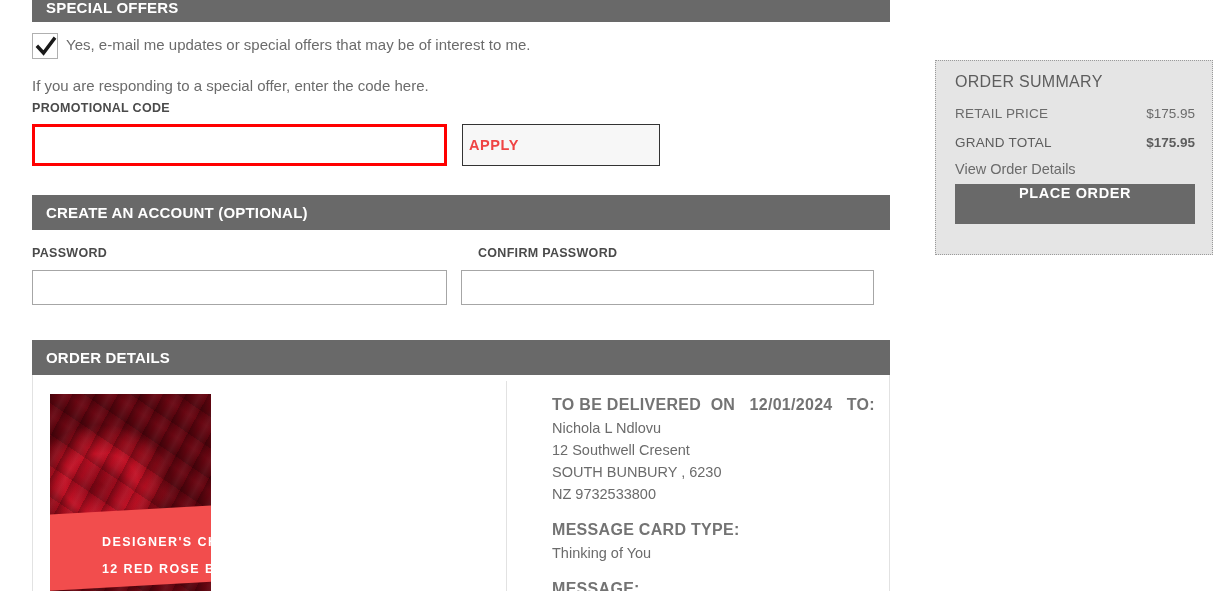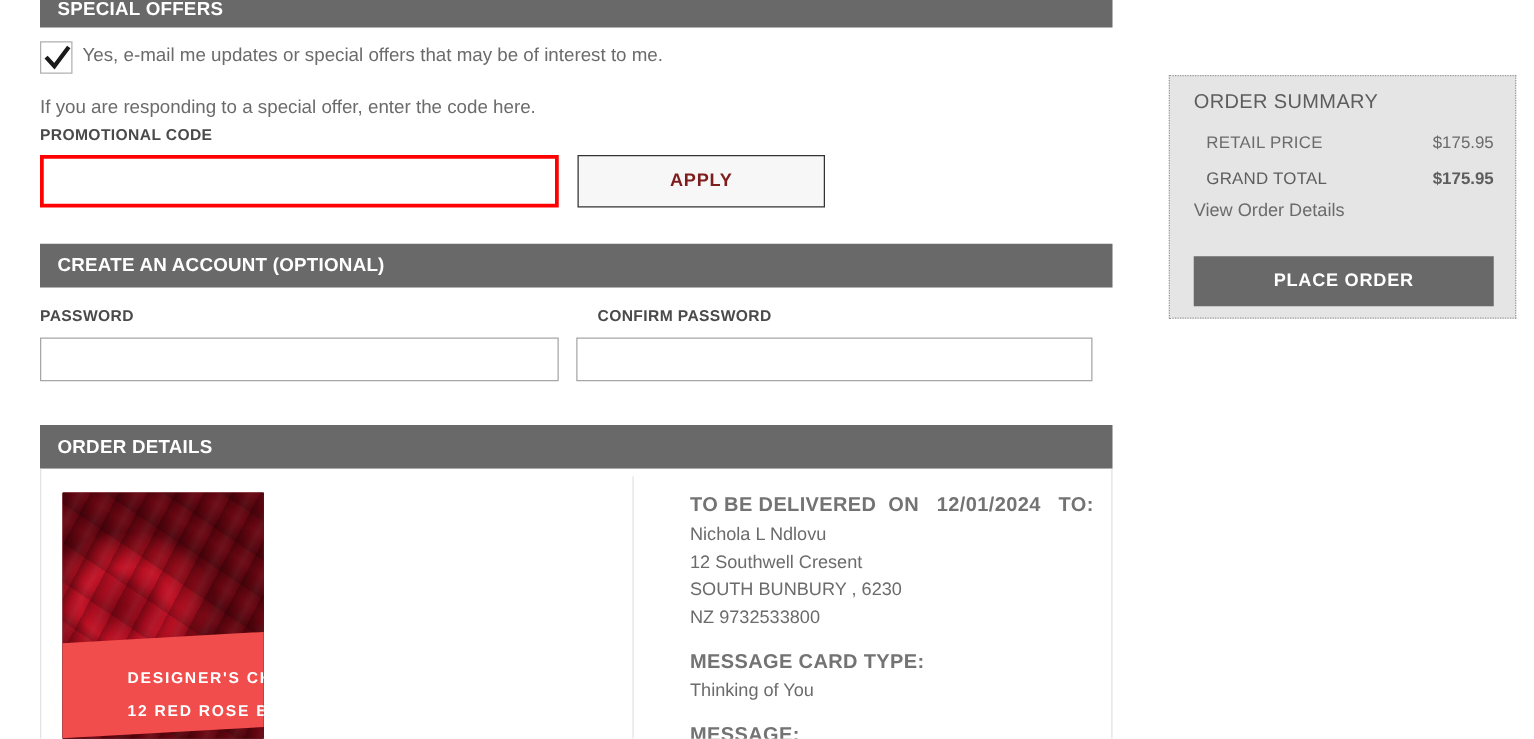--- a/index.html
+++ b/index.html
@@ -64,58 +64,58 @@
   }
   .field.highlight {
     border: 3px solid #ff0000;
   }
 
   
   .btn-apply {
     position: absolute;
     background: #f7f7f7;
     border: 1px solid #333333;
-    color: #7f1d1d;
+    color: #ef4444;
     font-size: 14.5px;
     font-weight: bold;
     letter-spacing: 0.6px;
     display: flex;
     align-items: center;
-    justify-content: center;
+    justify-content: flex-start;
     cursor: pointer;
     font-family: "Liberation Sans", sans-serif;
   }
 
   
   .summary {
     position: absolute;
     left: 935px; top: 60px;
     width: 278px; height: 195px;
     background: #e5e5e5;
     border: 1px dotted #9a9a9a;
   }
   .summary-title {
     position: absolute; left: 19px; top: 12px;
     font-size: 16px; color: #5d5d5d; letter-spacing: 0.3px;
   }
   .sum-row { position: absolute; left: 19px; width: 240px; font-size: 13.5px; color: #6b6b6b; }
-  .sum-row .lab { position: absolute; left: 10px; letter-spacing: 0.2px; text-align: center; }
+  .sum-row .lab { position: absolute; left: 0; letter-spacing: 0.2px; text-align: center; }
   .sum-row .val { position: absolute; right: 0; text-align: right; }
   .sum-row.bold .lab, .sum-row.bold .val { font-weight: bold; color: #5d5d5d; }
   .sum-row.bold .lab { font-weight: normal; }
   .view-details {
     position: absolute; left: 19px; top: 100px;
     font-size: 14.5px; color: #6b6b6b; cursor: pointer;
   }
   .btn-place {
-    position: absolute; left: 19px; top: 144px;
+    position: absolute; left: 19px; top: 123px;
     width: 240px; height: 40px;
     background: #696969; color: #ffffff;
     font-size: 14.5px; font-weight: bold; letter-spacing: 0.6px;
-    display: flex; align-items: center; justify-content: center;
+    display: flex; justify-content: center;
     cursor: pointer; border: none;
     font-family: "Liberation Sans", sans-serif;
   }
 
   
   .od-body {
     position: absolute;
     left: 32px; top: 375px;
     width: 858px; height: 216px;
     background: #ffffff;

